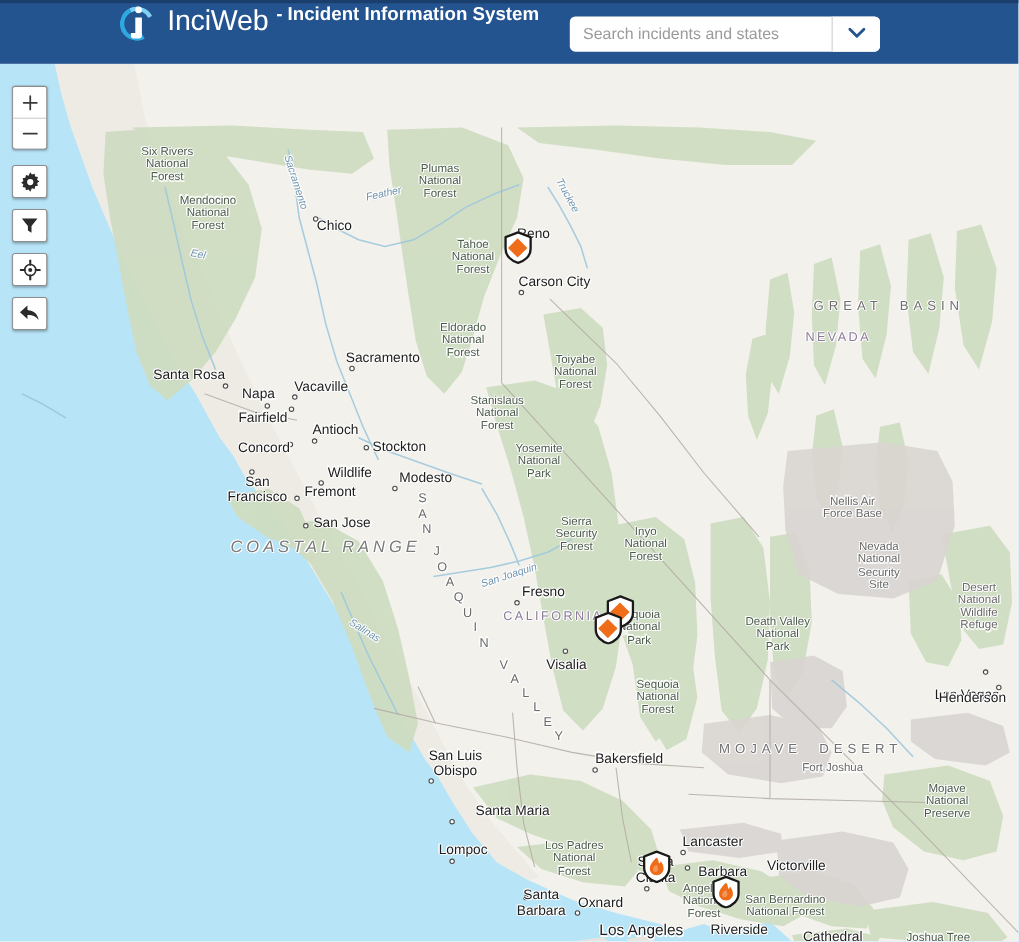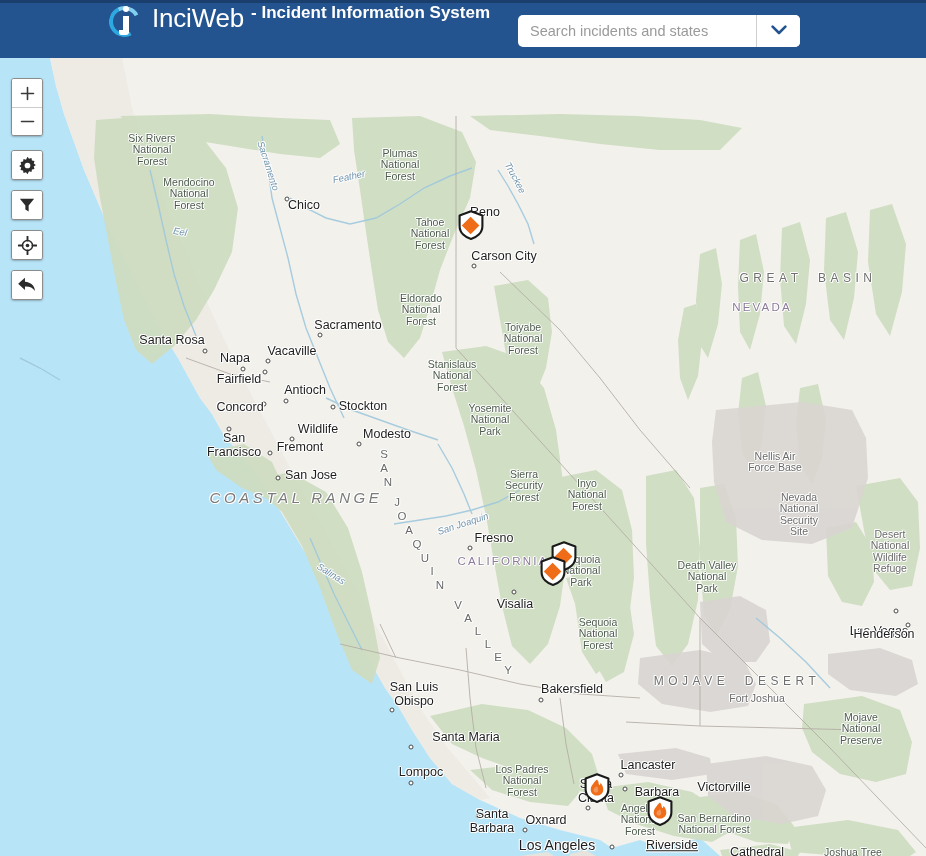--- a/index.html
+++ b/index.html
@@ -489,30 +489,30 @@
         <div class="citydot" style="left: 411px; top: 689px;"></div>
         <div class="lbl city" style="left: 444px; top: 680px; margin-left: 22px;">Santa Maria</div>
         <div class="citydot" style="left: 411px; top: 725px;"></div>
         <div class="lbl city" style="left: 421px; top: 715px;">Lompoc</div>
         <div class="citydot" style="left: 478px; top: 758px;"></div>
         <div class="lbl city" style="left: 492px; top: 763px;">Santa
 Barbara</div>
         <div class="citydot" style="left: 525px; top: 772px;"></div>
         <div class="lbl city" style="left: 546px; top: 763px;">Oxnard</div>
         <div class="citydot" style="left: 612px; top: 789px;"></div>
-        <div class="lbl bigcity" style="left: 557px; top: 788px;">Los Angeles</div>
+        <div class="lbl bigcity" style="left: 583px; top: 788px;">Los Angeles</div>
         <div class="citydot" style="left: 621px; top: 717px;"></div>
         <div class="lbl city" style="left: 648px; top: 708px;">Lancaster</div>
         <div class="citydot" style="left: 625px; top: 731px;"></div>
         <div class="lbl city" style="left: 657px; top: 735px;">Barbara</div>
         <div class="citydot" style="left: 588px; top: 750px;"></div>
         <div class="lbl city" style="left: 596px; top: 733px;">Santa
 Clarita</div>
         <div class="lbl city" style="left: 724px; top: 730px;">Victorville</div>
-        <div class="lbl city" style="left: 672px; top: 788px; text-decoration: underline;">Riverside</div>
+        <div class="lbl city" style="left: 672px; top: 788px;">Riverside</div>
         <div class="lbl city" style="left: 757px; top: 801px;">Cathedral
 City</div>
         <div class="citydot" style="left: 896px; top: 553px;"></div>
         <div class="lbl city" style="left: 879px; top: 574px;">Las Vegas</div>
         <div class="citydot" style="left: 908px; top: 567px;"></div>
         <div class="lbl city" style="left: 884px; top: 577px;">Henderson</div>
         <div class="lbl state" style="left: 503px; top: 503px;">CALIFORNIA</div>
         <div class="lbl state" style="left: 762px; top: 249px;">NEVADA</div>
         <div class="lbl region2" style="left: 808px; top: 220px;">GREAT  BASIN</div>
         <div class="lbl region2" style="left: 737px; top: 623px;">MOJAVE  DESERT</div>

